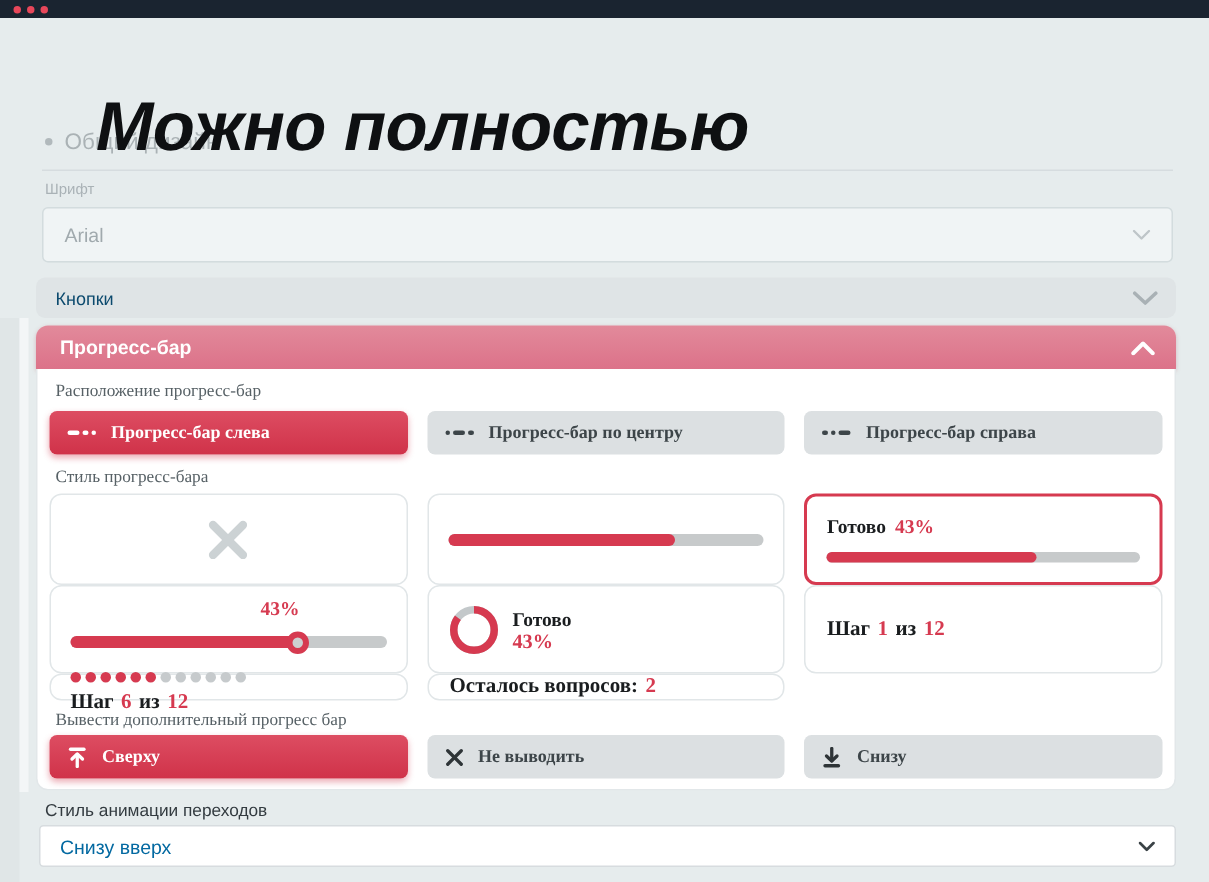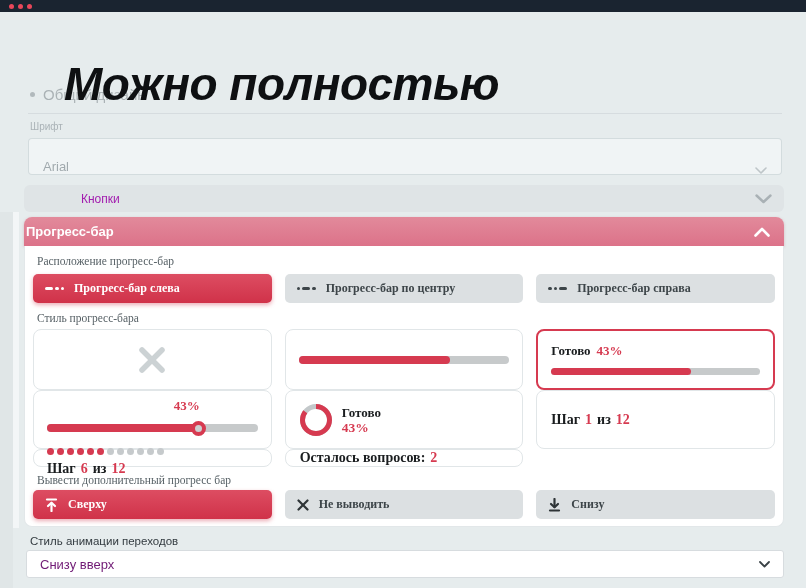--- a/index.html
+++ b/index.html
@@ -13,34 +13,34 @@
   .left-band{position:absolute;left:0;top:212px;bottom:0;width:13px;background:#e0e6e7;}
   .left-sliver{position:absolute;left:13px;top:212px;height:316px;width:6px;background:#f3f6f7;}
   
   .ghost-title{position:absolute;left:30px;top:86px;display:flex;align-items:center;gap:8px;
                font-size:15px;color:#5a646a;opacity:.42;}
   .ghost-bullet{width:5px;height:5px;border-radius:50%;background:#6a747a;}
   .ghost-divider{position:absolute;left:28px;right:24px;top:113px;height:1px;background:#d2d9dc;opacity:.85;}
   .ghost-flabel{position:absolute;left:30px;top:121px;font-size:10px;color:#79838a;opacity:.55;}
   .ghost-select{position:absolute;left:28px;right:24px;top:138px;height:37px;box-sizing:border-box;
                 background:rgba(252,254,254,.45);border:1px solid rgba(188,198,203,.55);border-radius:4px;
-                display:flex;align-items:flex-end;justify-content:space-between;padding:0 14px;}
+                display:flex;align-items:center;justify-content:space-between;padding:0 14px;}
   .ghost-select .val{font-size:13px;color:#8d979c;opacity:.8;}
   
   .heading{position:absolute;left:64px;top:56px;font-size:46px;line-height:57px;font-weight:800;
            color:#0e1012;letter-spacing:-.5px;font-style:italic;}
   
   .collapsed-bar{position:absolute;left:24px;right:22px;top:185px;height:27px;background:#dfe4e6;
                  border-radius:6px;display:flex;align-items:center;justify-content:space-between;
                  padding:0 12px 0 13px;cursor:pointer;}
-  .collapsed-bar .lbl{font-size:12px;color:#a21caf;margin-left:44px;}
+  .collapsed-bar .lbl{font-size:12px;color:#0c4a6e;}
   
   .ph{position:absolute;left:24px;right:22px;top:217px;height:29px;
       background:linear-gradient(180deg,#e28a9b,#dc7289);border-radius:8px 8px 0 0;
-      display:flex;align-items:center;justify-content:space-between;padding:0 14px 0 2px;
+      display:flex;align-items:center;justify-content:space-between;padding:0 14px 0 16px;
       box-shadow:0 1px 3px rgba(178,88,104,.35);cursor:pointer;}
   .ph .lbl{font-size:13px;font-weight:700;color:#fff;}
   
   .panel{position:absolute;left:24px;right:22px;top:246px;height:281px;background:#fff;
          border:1px solid #e2e7e9;border-top:none;border-radius:0 0 8px 8px;box-sizing:border-box;font-family:Liberation Serif, serif;}
   .sec-label{position:absolute;left:12px;font-size:11.5px;color:#576166;}
   .btn-row{position:absolute;left:8px;right:8px;height:29px;display:grid;
            grid-template-columns:1fr 1fr 1fr;gap:13px;}
   .opt-btn{display:flex;align-items:center;gap:10px;padding:0 12px;border-radius:5px;
            background:#dce0e2;color:#3d4549;font-size:12px;font-weight:700;cursor:pointer;}
@@ -77,21 +77,21 @@
   .card.flexc{display:flex;align-items:center;padding:0 14px;}
   .c7-top{position:absolute;left:13px;top:11px;}
   .stepdots{position:absolute;left:13px;bottom:11px;display:flex;gap:3px;}
   .stepdots span{width:7px;height:7px;border-radius:50%;background:#c6cacc;}
   .stepdots span.on{background:#d63a50;}
   
   .anim-label{position:absolute;left:30px;top:535px;font-size:11.5px;color:#333b40;}
   .anim-select{position:absolute;left:26px;right:22px;top:550px;height:28px;box-sizing:border-box;
                background:#fff;border:1px solid #d7dcdf;border-radius:3px;display:flex;
                align-items:center;justify-content:space-between;padding:0 13px;
-               font-size:13px;color:#701a75;cursor:pointer;}
+               font-size:13px;color:#0369a1;cursor:pointer;}
   svg{display:block;}
 </style>
 </head>
 <body>
 
 <div class="screen">
 
   <div class="titlebar" id="titlebar">
       <span class="win-dot" style="background: rgb(232, 71, 90);"></span>
       <span class="win-dot" style="background: rgb(232, 71, 90);"></span>

